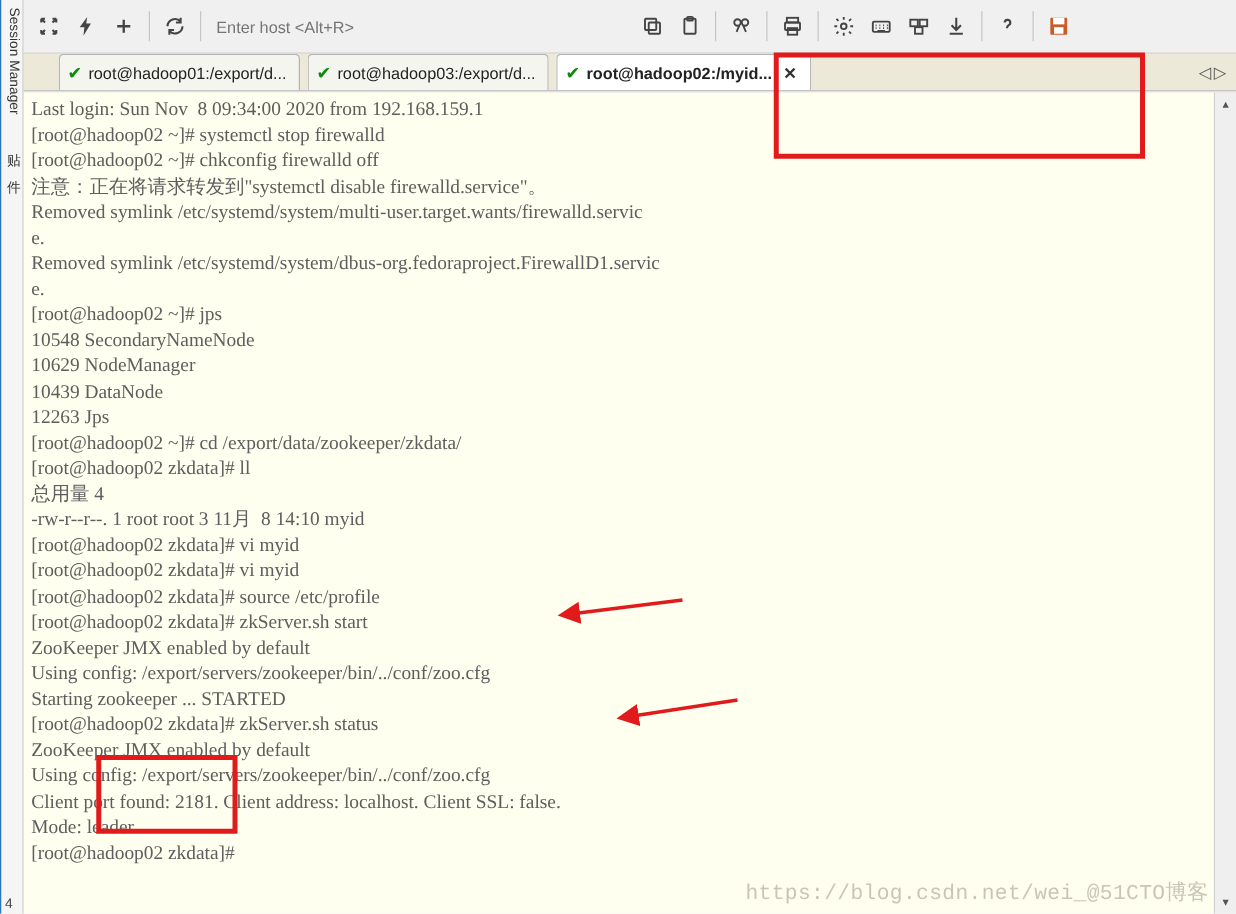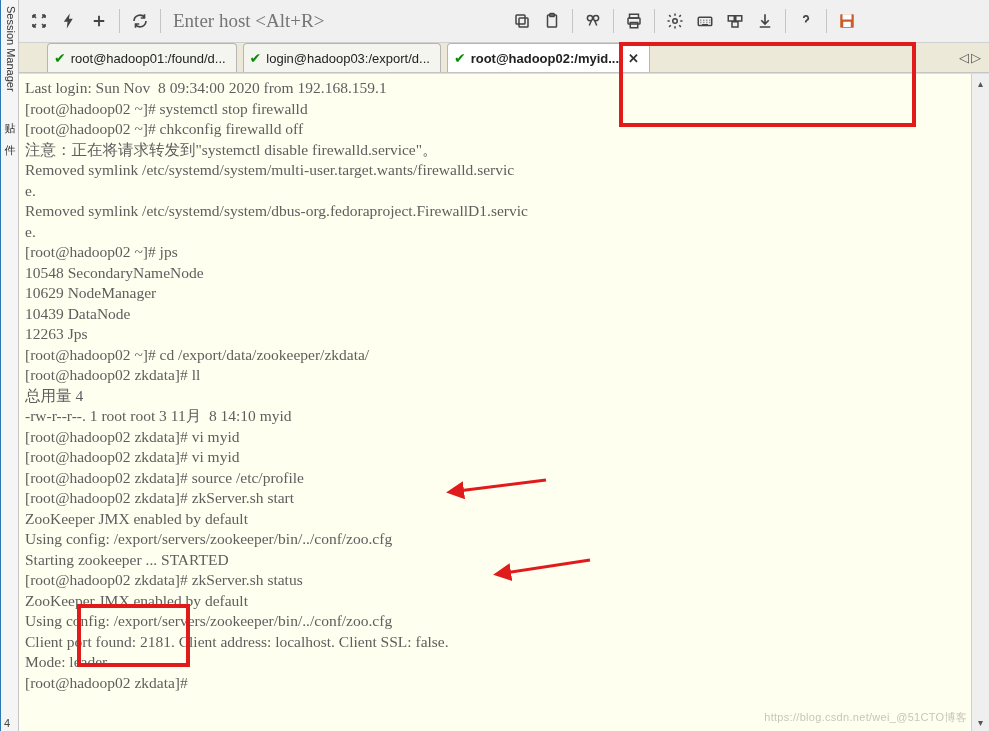--- a/index.html
+++ b/index.html
@@ -66,24 +66,23 @@
   }
   .host-input {
     flex: 0 0 auto;
     margin-left:2px;
   }
   .host-input input {
     width:190px;
     height:24px;
     border:none;
     background:transparent;
-    font-size:19px;
+    font-size:13px;
     color:#737373;
     padding:0 4px;
-    font-family:Liberation Serif, serif;
   }
   .toolbar-rspace { flex:1; }
   
   .tabs-row {
     display:flex; align-items:stretch; height:30px;
     padding-left:28px;
     background:#ece9d8;
     border-bottom:1px solid #c5c5c5;
   }
   .tab {
@@ -144,22 +143,23 @@
     font-size:10px; color:#555; cursor:pointer;
   }
   .scroll-track { flex:1; }
   
   .red-box {
     position:absolute; border:4px solid #e11b1b; pointer-events:none;
   }
   .arrow-svg { position:absolute; pointer-events:none; }
   .watermark {
     position:absolute; bottom:6px; right:22px;
-    font-size:11px; color:#c9c6b6;
+    font-size:17px; color:#c9c6b6;
     letter-spacing:0.3px;
+    font-family:Liberation Mono, monospace;
   }
 </style>
 </head>
 <body>
 
 <div class="container">
   <div class="left-col">
     <div style="display:flex; height:100%;">
       <div class="left-strip"></div>
       <div class="vertical-panels">
@@ -267,25 +267,25 @@
             <rect x="6" y="3" width="12" height="7" fill="#fff"></rect>
             <rect x="7" y="13" width="10" height="7" fill="#fff"></rect>
           </svg>
       </div>
       <div style="width:120px"></div>
     </div>
 
     <div class="tabs-row">
       <div class="tab">
         <span class="chk">✔</span>
-        <span>root@hadoop01:/found/d...</span>
+        <span>root@hadoop01:/export/d...</span>
       </div>
       <div class="tab">
         <span class="chk">✔</span>
-        <span>login@hadoop03:/export/d...</span>
+        <span>root@hadoop03:/export/d...</span>
       </div>
       <div class="tab active">
         <span class="chk">✔</span>
         <span>root@hadoop02:/myid...</span>
         <span class="tab-close">✕</span>
       </div>
       <div class="tabs-nav">
         <span>◁</span>
         <span>▷</span>
       </div>

